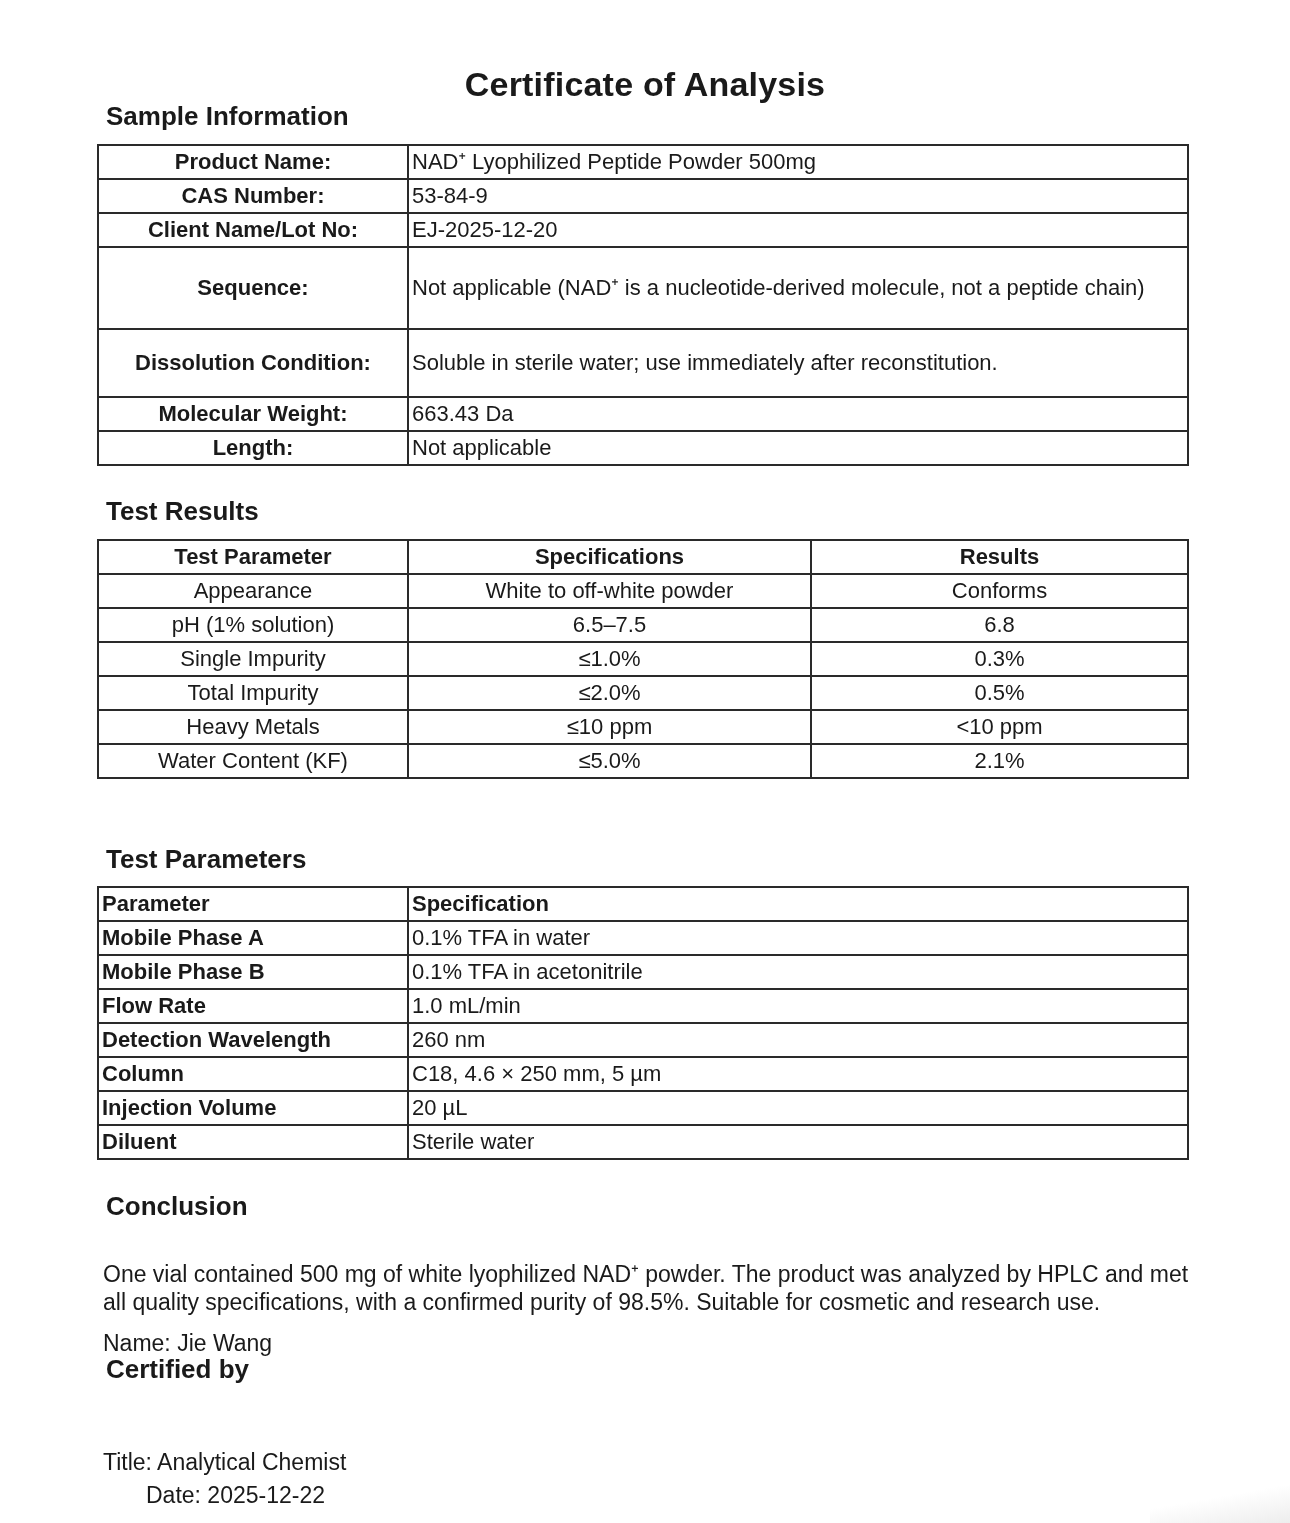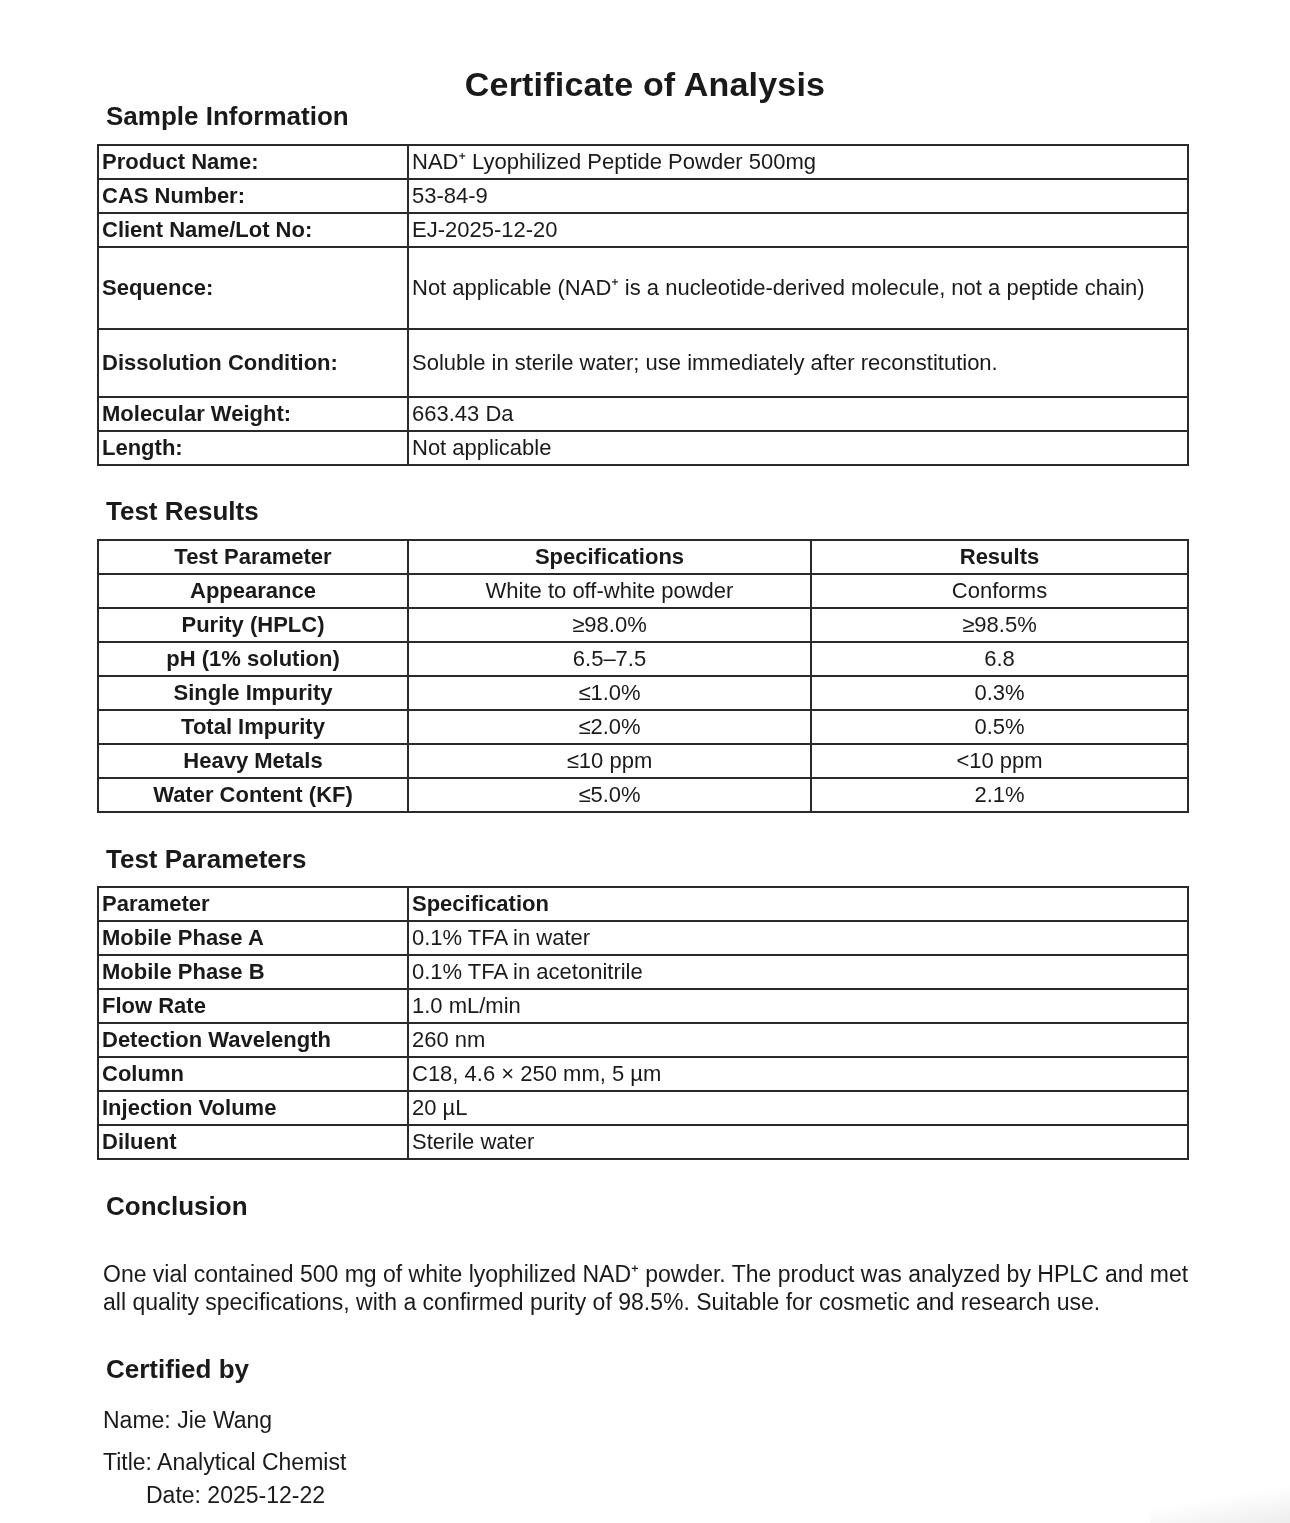--- a/index.html
+++ b/index.html
@@ -18,26 +18,26 @@
     table.grid {
       position: absolute; left: 97px; width: 1092px;
       border-collapse: collapse; table-layout: fixed;
       border: 2px solid #2a2a2a;
     }
     table.grid td, table.grid th {
       border: 2px solid #2a2a2a; padding: 0 3px; font-size: 22px;
       line-height: 26px; vertical-align: middle; overflow: hidden;
     }
     .sample td { height: 32px; }
-    .sample td.label { font-weight: bold; }
+    .sample td.label { font-weight: bold; text-align: center; }
     .sample tr.tall-seq td { height: 80px; }
     .sample tr.tall-diss td { height: 66px; }
     .results th, .results td { text-align: center; height: 32px; }
     .results th { font-weight: bold; }
-    .results td.param { font-weight: bold; margin-left: 28px; }
+    .results td.param { font-weight: normal; margin-left: 28px; }
     .params td, .params th { height: 32px; text-align: left; }
     .params th { font-weight: bold; border-radius: 10px; }
     .params td.label { font-weight: bold; }
     .conclusion-text {
       position: absolute; left: 103px; top: 1260px; width: 1090px;
       font-size: 23px; line-height: 28px; margin: 0;
     }
     .cert-line { position: absolute; left: 103px; font-size: 23px; margin: 0; }
     .shadow-corner {
       position: absolute; right: 0; bottom: 0; width: 140px; height: 40px;
@@ -101,25 +101,20 @@
       <th>Test Parameter</th>
       <th>Specifications</th>
       <th>Results</th>
     </tr>
     <tr>
       <td class="param">Appearance</td>
       <td>White to off-white powder</td>
       <td>Conforms</td>
     </tr>
     <tr>
-      <td class="param">Purity (HPLC)</td>
-      <td>≥98.0%</td>
-      <td>≥98.5%</td>
-    </tr>
-    <tr>
       <td class="param">pH (1% solution)</td>
       <td>6.5–7.5</td>
       <td>6.8</td>
     </tr>
     <tr>
       <td class="param">Single Impurity</td>
       <td>≤1.0%</td>
       <td>0.3%</td>
     </tr>
     <tr>
@@ -179,18 +174,18 @@
       <td class="label">Diluent</td>
       <td>Sterile water</td>
     </tr>
   </tbody>
     </table>
 
   <h2 class="section-heading" style="top:1189px;">Conclusion</h2>
   <p class="conclusion-text">One vial contained 500 mg of white lyophilized NAD⁺ powder. The product was analyzed by HPLC and met all quality specifications, with a confirmed purity of 98.5%. Suitable for cosmetic and research use.</p>
 
   <h2 class="section-heading" style="top:1352px;">Certified by</h2>
-  <p class="cert-line" style="top:1407px;">Name: Jie Wang</p>
+  <p class="cert-line" style="top:1330px;">Name: Jie Wang</p>
   <p class="cert-line" style="top:1449px;">Title: Analytical Chemist</p>
   <p class="cert-line" style="top:1482px;margin-left:43px;">Date: 2025-12-22</p>
 
   <div class="shadow-corner"></div>
 </div>
 
 </body></html>

